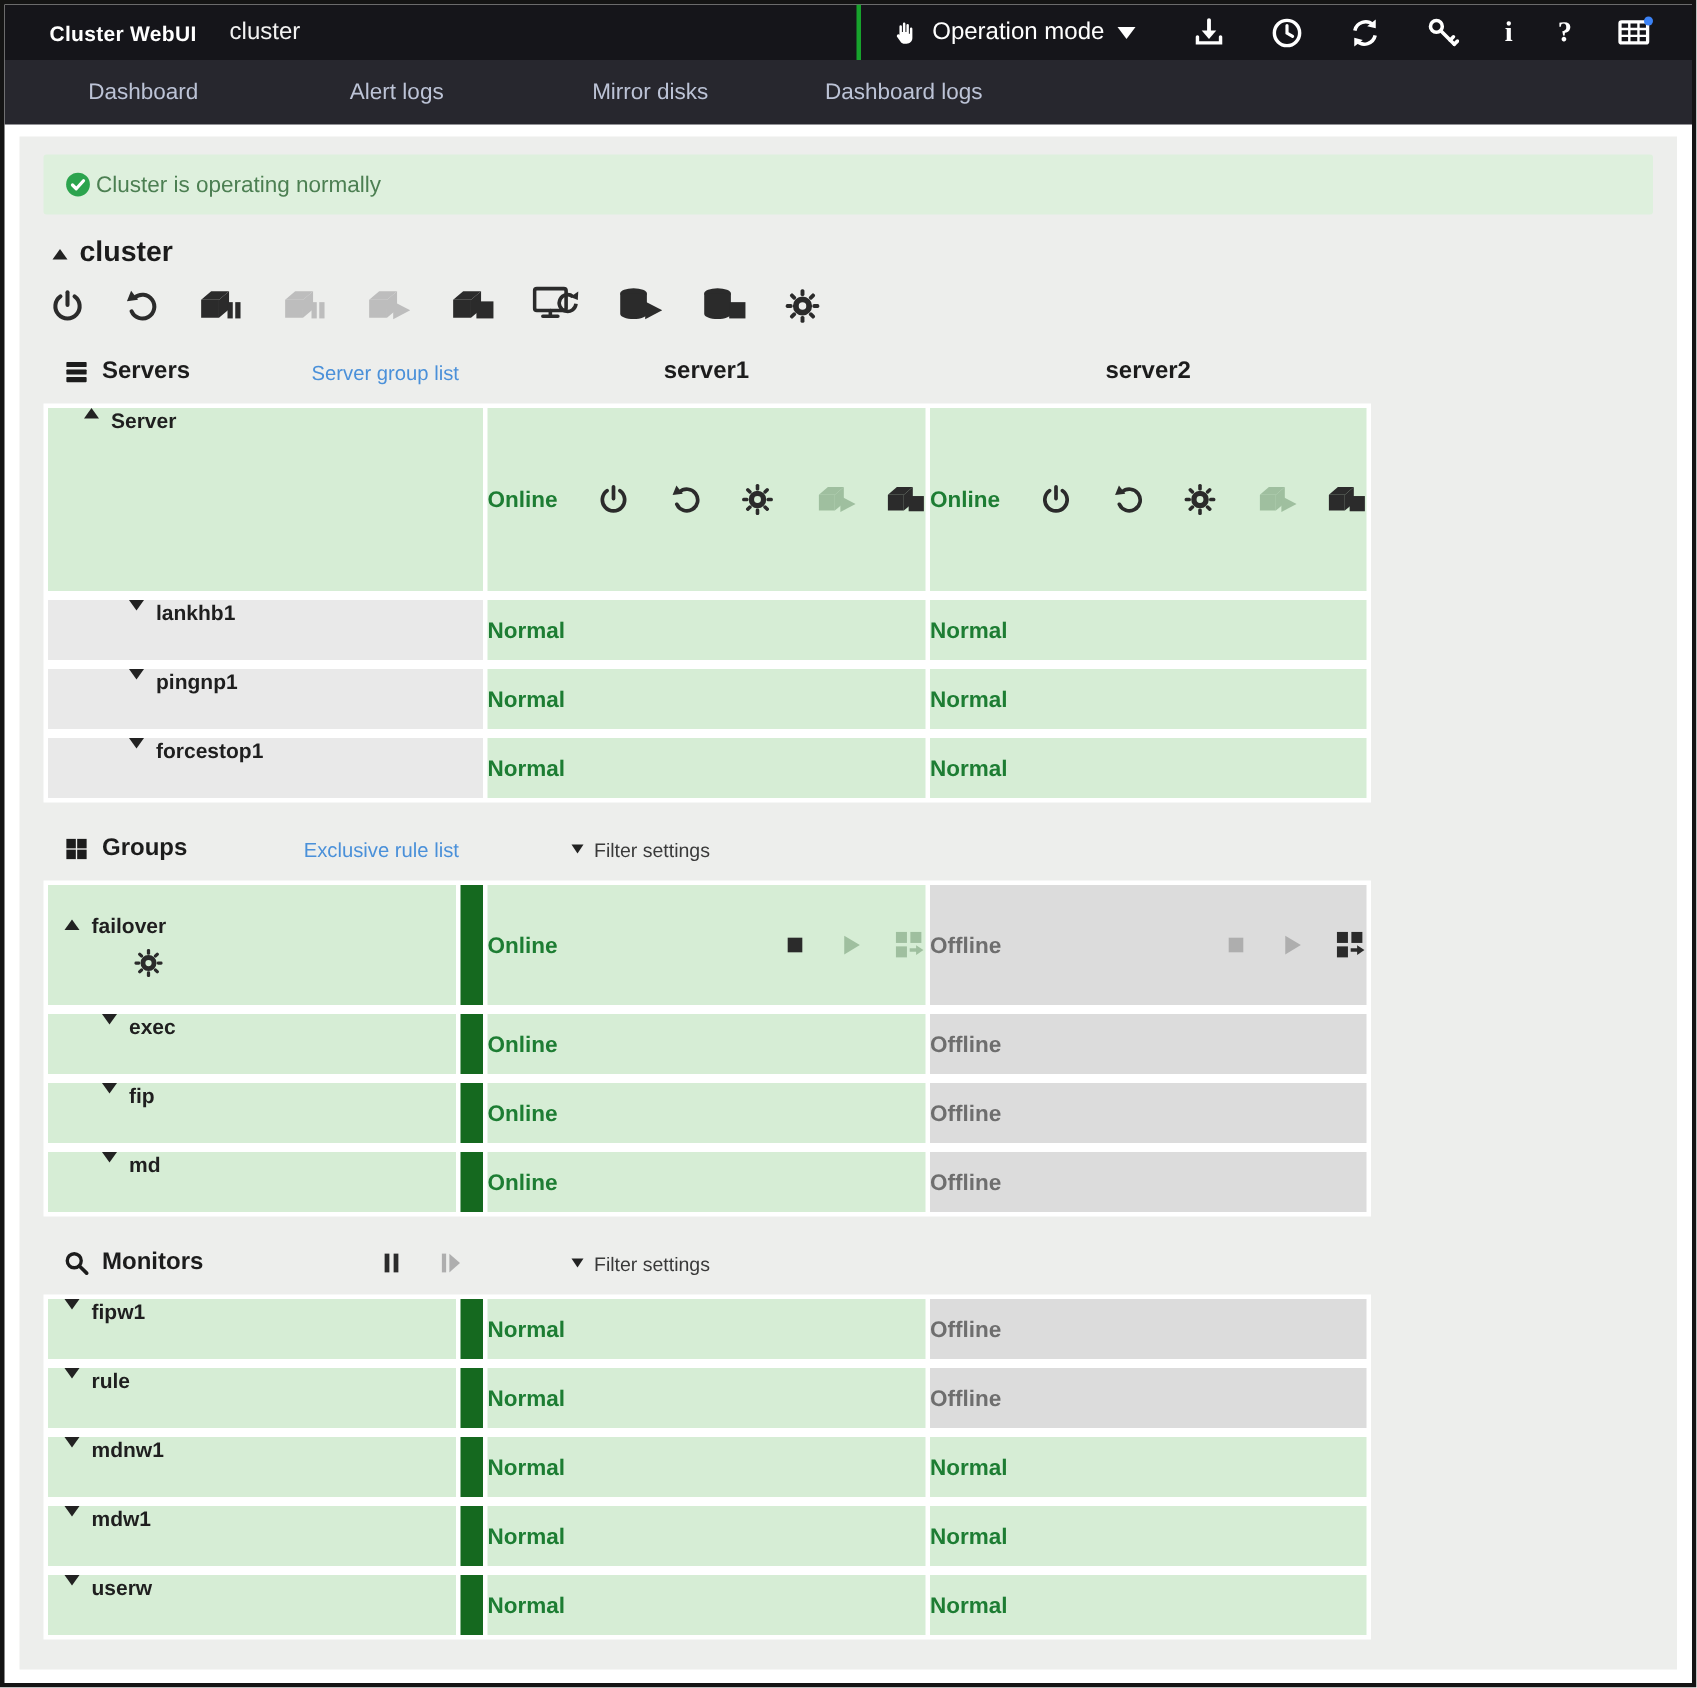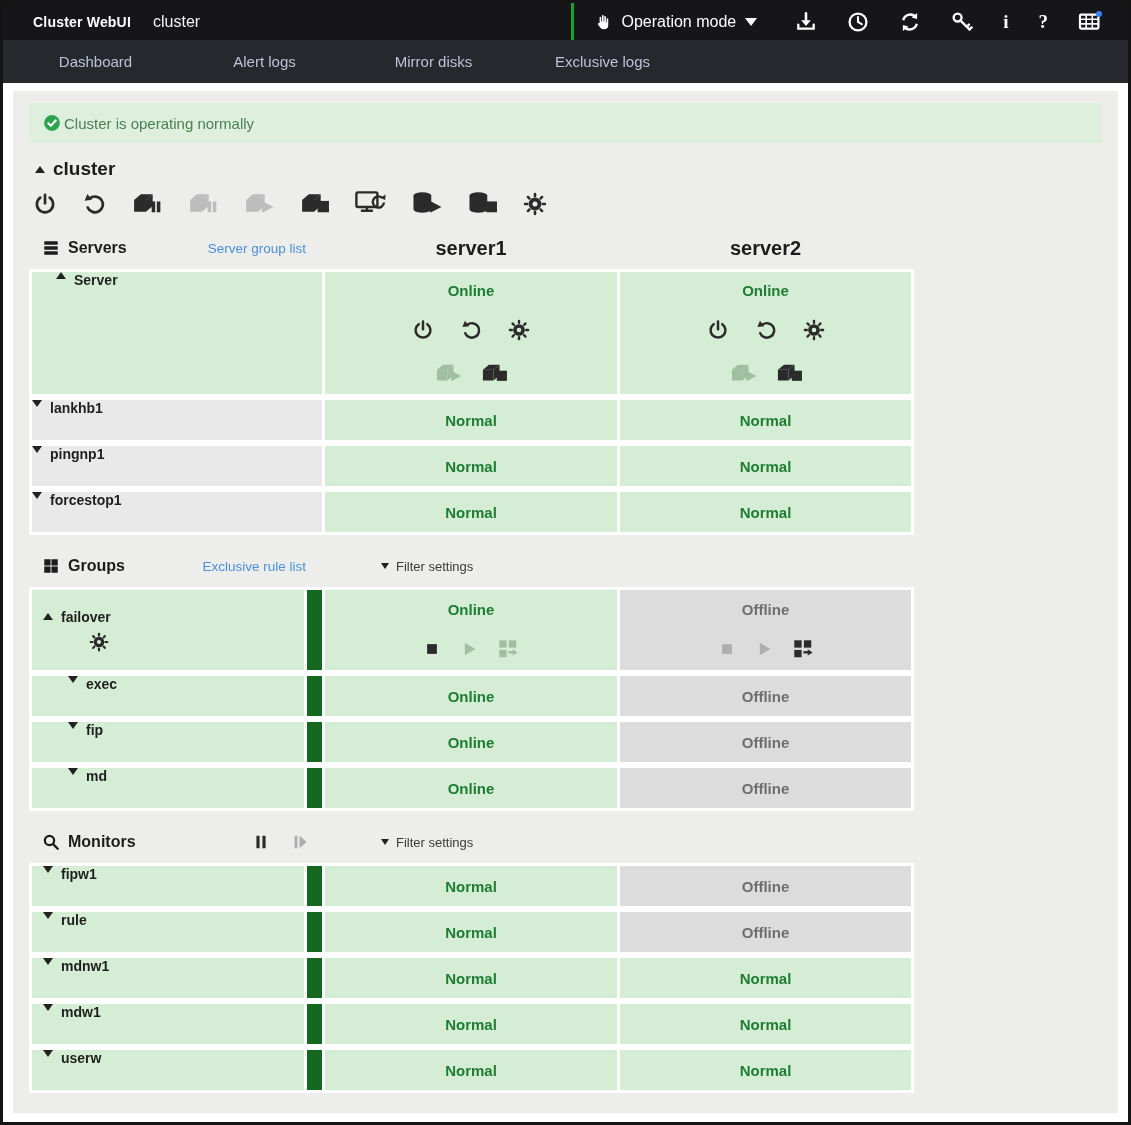--- a/index.html
+++ b/index.html
@@ -36,38 +36,38 @@
   .abtn.dis{color:#bdbdbd;cursor:default}
   .abtn.disg{color:#9fbf9f;cursor:default}
   .abtn.disgr{color:#aeaeae;cursor:default}
 
   
   .row-grid{display:grid;grid-template-columns:290px 292px 291px;gap:3px}
   .sect-head{margin:16px 0 6px 3px;height:30px;align-items:center}
   .sh-left{display:flex;align-items:center;padding-left:10px;color:#1c1c1c}
   .sect-title{font-weight:bold;font-size:16px;margin-left:8px}
   .link{font-size:13.5px;color:var(--link-color);text-decoration:none;cursor:pointer;margin-left:auto;margin-right:16px}
-  .col-head{text-align:center;font-weight:bold;font-size:20px;color:#1c1c1c;align-self:center}
+  .col-head{text-align:center;font-weight:bold;font-size:16px;color:#1c1c1c;align-self:center}
   .filter{display:flex;align-items:center;gap:7px;padding-left:56px;font-size:13px;color:#3a3a3a;cursor:pointer}
   .mon-btns{margin-left:auto;margin-right:12px;display:flex;align-items:center;gap:19px}
 
   .tablewrap{background:#fff;padding:3px;width:885px;display:flex;flex-direction:column;gap:6px}
-  .cell{display:flex;flex-direction:column;align-items:center;justify-content:center;gap:20px}
+  .cell{display:flex;align-items:center;justify-content:space-between;gap:20px}
   .green{background:var(--green-cell-bg)}
   .grayc{background:var(--gray-cell-bg)}
   .name-box{display:flex;background:var(--green-cell-bg);cursor:pointer}
   .name-box.grayn{background:var(--name-cell-gray)}
   .name-wrap{display:flex;gap:3px}
   .name-wrap .name-box{flex:1}
   .stripe{width:15px;background:var(--stripe-green)}
   .rname{font-weight:bold;font-size:14px;color:#1f1f1f}
   .st{font-weight:bold;font-size:15px}
   .stg{color:var(--green-text)} .stgr{color:var(--gray-text)}
   .r40{height:40px} .r122{height:122px} .r80{height:80px}
-  .ind-srv{padding-left:24px} .ind-hb{}
+  .ind-srv{padding-left:24px} .ind-hb{padding-left:54px}
   .ind-g1{padding-left:11px} .ind-g2{padding-left:36px} .ind-m{padding-left:11px}
   .icons-row{display:flex;align-items:center;gap:26px}
   .icons-row2{display:flex;align-items:center;gap:18px}
   .fo-name{display:flex;flex-direction:column;align-items:flex-start;justify-content:center;gap:7px}
   .fo-name .gearbtn{margin-left:46px}
 
   
   .tri-up{width:0;height:0;border-left:5px solid transparent;border-right:5px solid transparent;border-bottom:7px solid #222;display:inline-block}
   .tri-down{width:0;height:0;border-left:5px solid transparent;border-right:5px solid transparent;border-top:7px solid #222;display:inline-block}
   .tri-down.w{border-top-color:#fff;border-left-width:6px;border-right-width:6px;border-top-width:8px}
@@ -287,21 +287,21 @@
             </svg>
           </span>
         </button>
     </div>
   </header>
 
   <nav class="tabs">
     <div class="tab">Dashboard</div>
     <div class="tab">Alert logs</div>
     <div class="tab">Mirror disks</div>
-    <div class="tab">Exclusive logs</div>
+    <div class="tab">Dashboard logs</div>
   </nav>
 
   <main class="content">
 
     <div class="alert">
       <span>
           <svg class="s20">
             <use href="#i-check"></use>
           </svg>
         </span>

